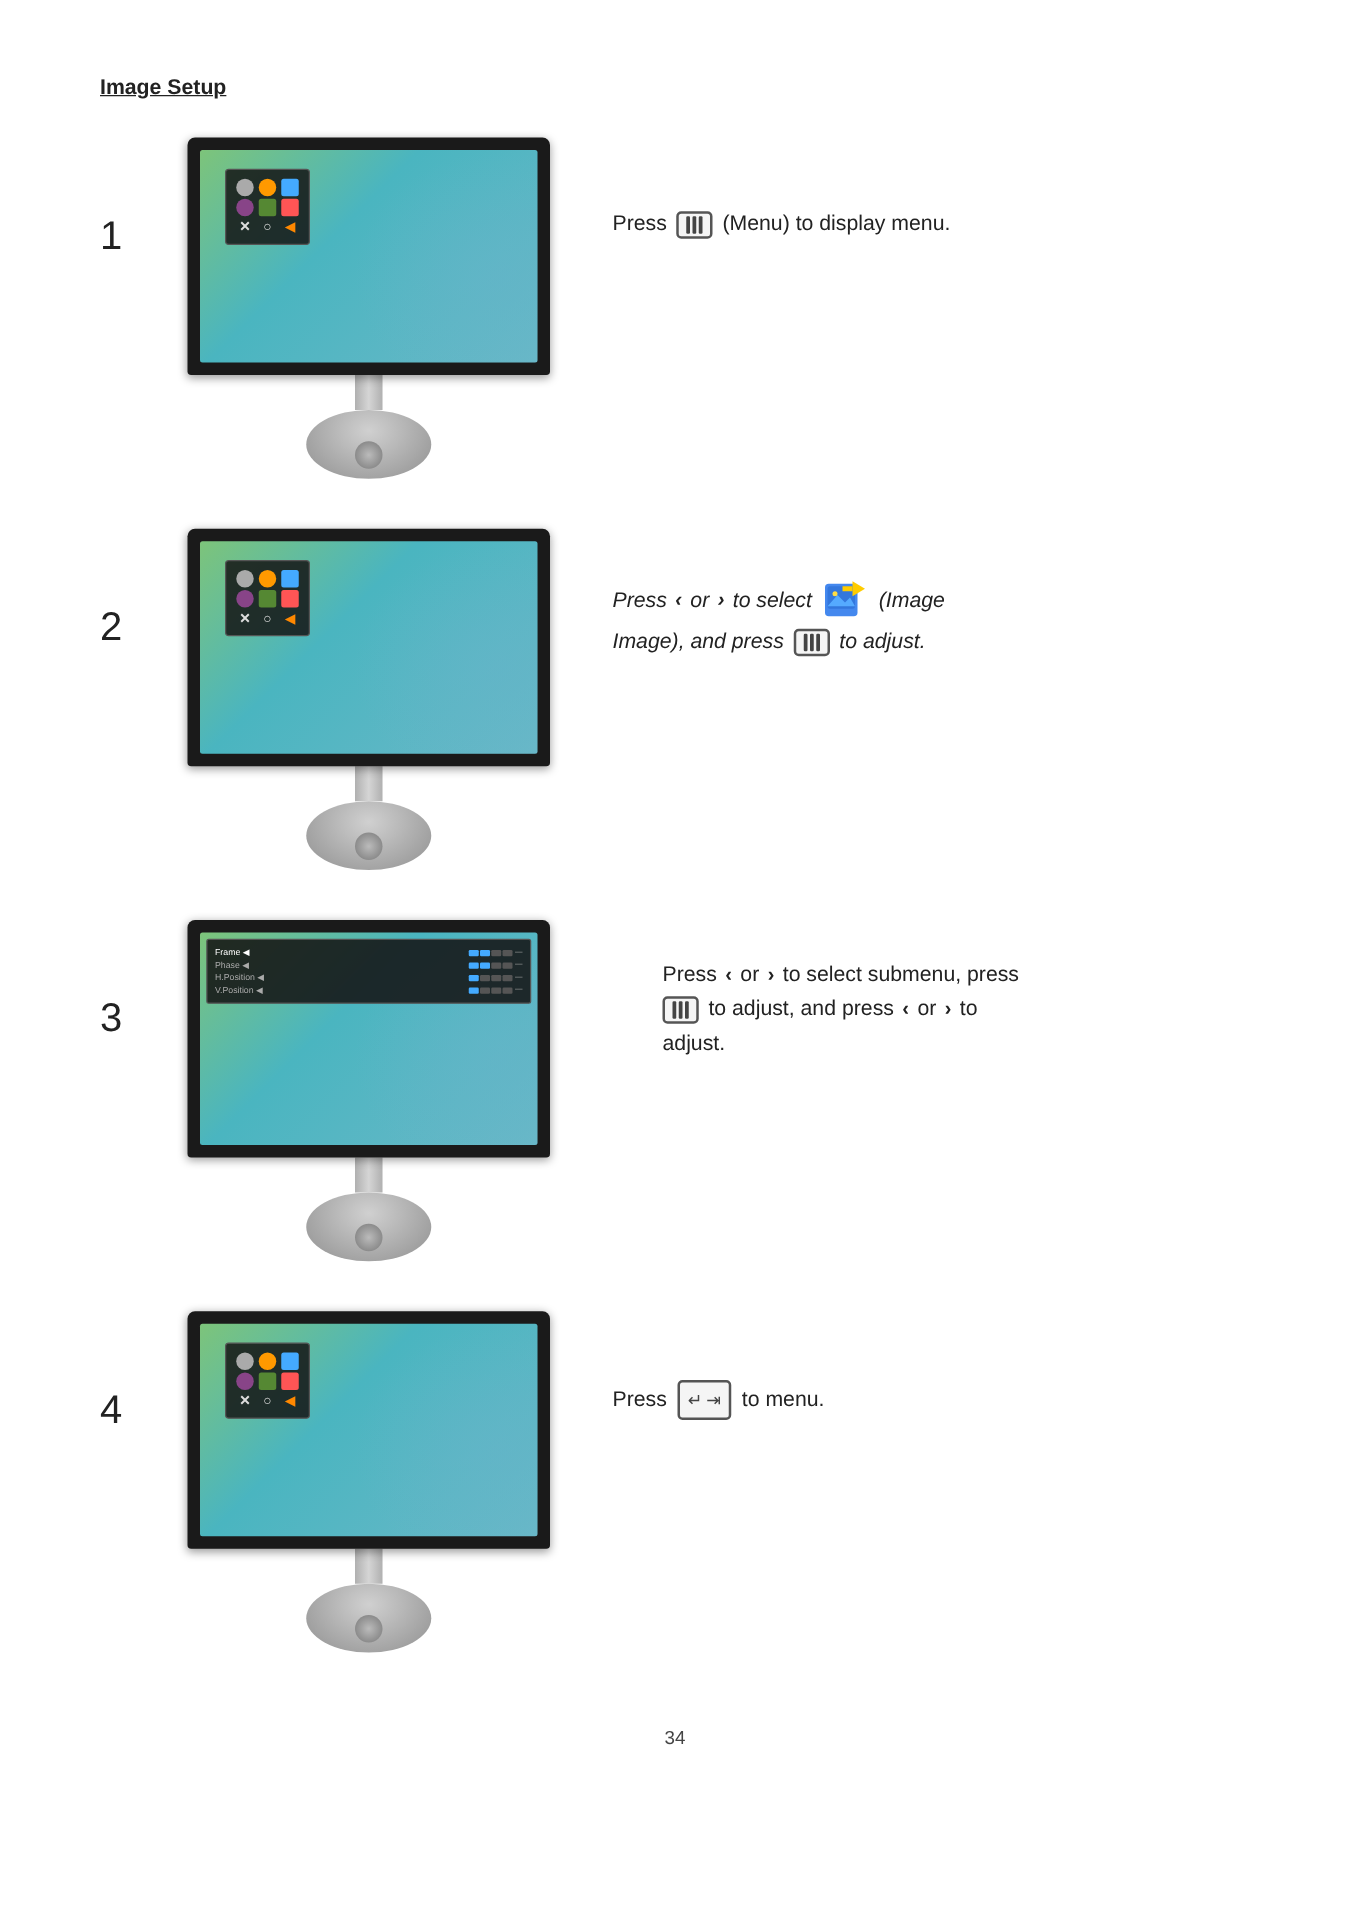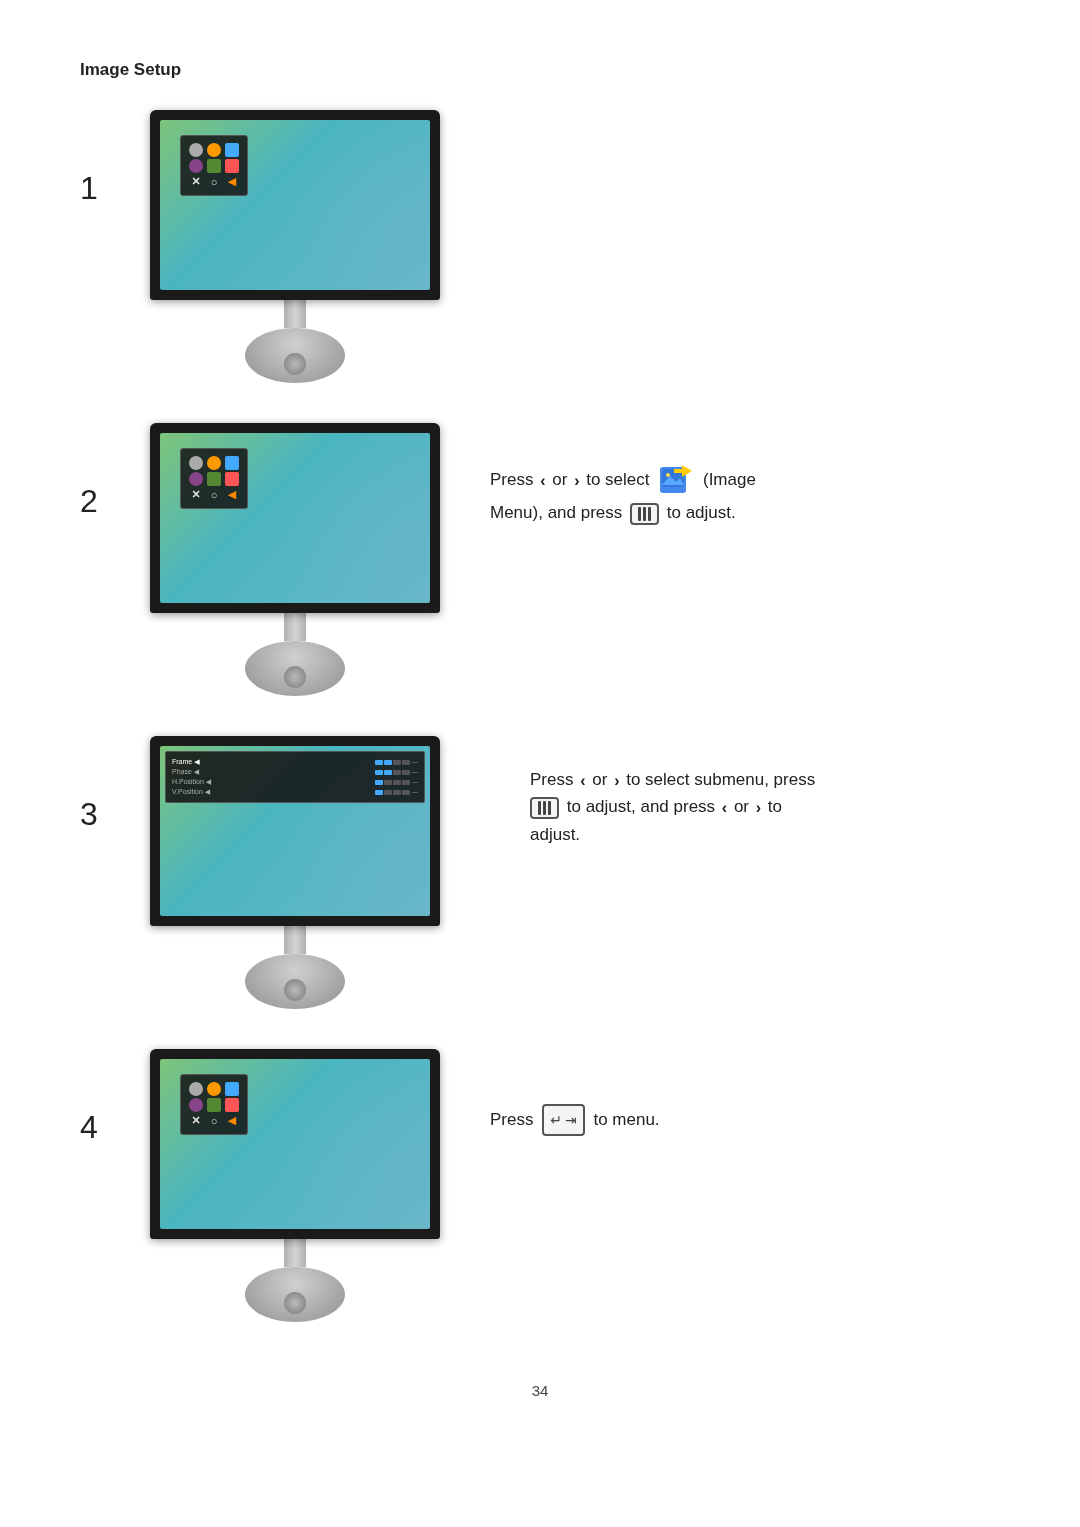--- a/index.html
+++ b/index.html
@@ -9,20 +9,21 @@
       font-size: 16px;
       color: #222;
       width: 1080px;
       min-height: 1527px;
       padding: 60px 80px;
     }
     .page-title {
       font-weight: bold;
       font-size: 17px;
       margin-bottom: 30px;
+      text-decoration: underline;
     }
     .step-row {
       display: flex;
       align-items: flex-start;
       margin-bottom: 40px;
       min-height: 230px;
     }
     .step-number {
       font-size: 32px;
       font-weight: normal;
@@ -242,20 +243,29 @@
             </div>
           </div>
         </div>
       </div>
       <div class="monitor-neck"></div>
       <div class="monitor-base">
         <div class="monitor-base-handle"></div>
       </div>
     </div>
   </div>
+  <div class="instruction-area">
+    <span>Press</span>
+    <span class="btn-icon">
+      <span class="bar"></span>
+      <span class="bar"></span>
+      <span class="bar"></span>
+    </span>
+    <span>(Menu) to display menu.</span>
+  </div>
 </div>
 
 <div class="step-row">
   <div class="step-number">2</div>
   <div class="monitor-container">
     <div class="monitor">
       <div class="monitor-bezel">
         <div class="monitor-screen">
           <div class="screen-swirl"></div>
           <div class="menu-overlay">
@@ -276,40 +286,40 @@
             </div>
           </div>
         </div>
       </div>
       <div class="monitor-neck"></div>
       <div class="monitor-base">
         <div class="monitor-base-handle"></div>
       </div>
     </div>
   </div>
-  <div class="instruction-area" style="padding-top:40px;">
+  <div class="instruction-area" style="padding-top:40px;font-style:italic;">
     <span>Press</span>
     <span class="chevron">‹</span>
     <span>or</span>
     <span class="chevron">›</span>
     <span>to select</span>
     
     <svg width="36" height="36" viewBox="0 0 36 36" style="vertical-align:middle;margin:0 4px;" xmlns="http://www.w3.org/2000/svg">
 
       <rect x="2" y="4" width="26" height="26" rx="3" fill="#4488ee"></rect>
 
       <rect x="4" y="6" width="22" height="18" rx="2" fill="#3377dd"></rect>
       <polygon points="4,22 12,13 18,19 22,15 26,22" fill="#55aaff"></polygon>
       <circle cx="10" cy="12" r="2" fill="#ffdd44"></circle>
 
       <polygon points="24,2 34,8 24,14" fill="#ffcc00"></polygon>
       <rect x="16" y="6" width="8" height="4" fill="#ffcc00"></rect>
     </svg>
     <span>(Image</span><br>
-    <span>Menu), and press</span>
+    <span>Image), and press</span>
     <span class="btn-icon">
       <span class="bar"></span>
       <span class="bar"></span>
       <span class="bar"></span>
     </span>
     <span>to adjust.</span>
   </div>
 </div>
 
 <div class="step-row">

